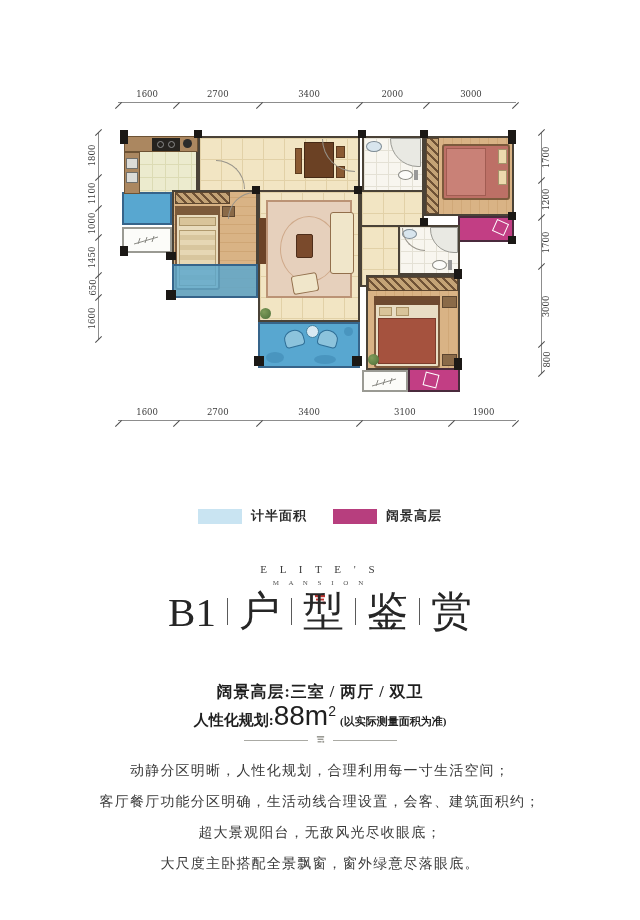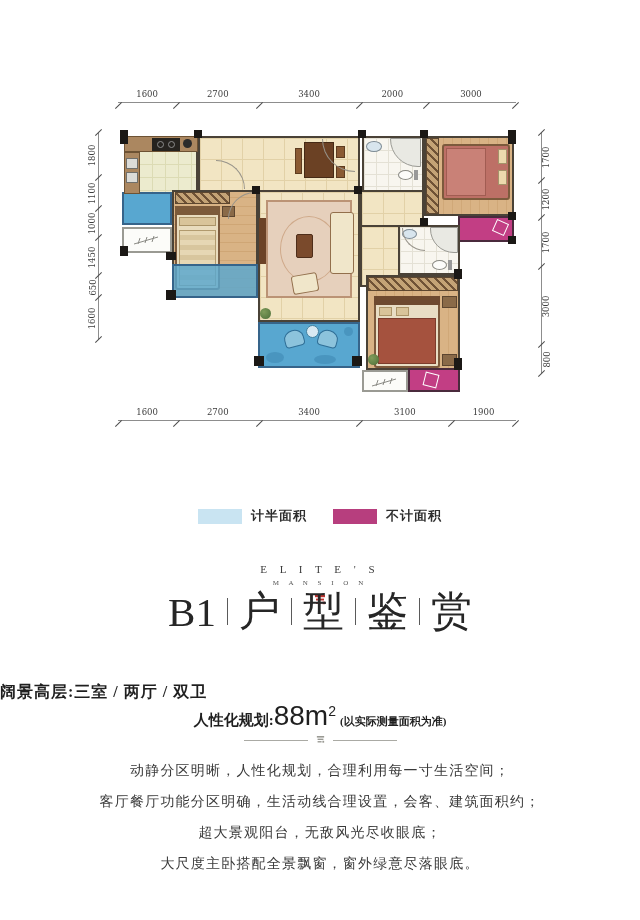--- a/index.html
+++ b/index.html
@@ -62,21 +62,21 @@
 
   .brand{position:absolute;left:0;right:0;top:563px;text-align:center;color:#3c3c3c;}
   .brand-name{font-size:11px;letter-spacing:5px;}
   .brand-sub{font-size:7px;letter-spacing:4px;margin-top:4px;color:#555;}
   .brand-logo{margin-top:5px;}
 
   .title{position:absolute;left:0;right:0;top:584px;display:flex;justify-content:center;
          align-items:center;gap:11px;font-size:41px;color:#262626;font-weight:500;}
   .title-sep{width:1px;height:27px;background:#5a5a5a;}
 
-  .subtitle{position:absolute;left:0;right:0;top:682px;text-align:left;font-size:16px;
+  .subtitle{position:absolute;left:0;right:0;top:682px;text-align:center;font-size:16px;
             font-weight:700;letter-spacing:1px;color:#1f1f1f;}
   .arealine{position:absolute;left:0;right:0;top:700px;display:flex;justify-content:center;
             align-items:baseline;color:#1f1f1f;}
   .area-label{font-size:15px;font-weight:700;}
   .area-value{font-size:28px;font-family:"Liberation Sans","DejaVu Sans",sans-serif;font-weight:400;letter-spacing:0;}
   .area-sup{font-size:14px;font-family:"Liberation Sans","DejaVu Sans",sans-serif;position:relative;top:-9px;}
   .area-note{font-size:11px;font-weight:700;margin-left:4px;}
 
   .divider{position:absolute;left:0;right:0;top:736px;display:flex;justify-content:center;
            align-items:center;gap:8px;}
@@ -310,21 +310,21 @@
     <div class="pier" style="left:302px;top:90px;width:8px;height:8px;"></div>
   </div>
 
   <div class="legend">
       <div class="legend-item">
         <div class="legend-swatch" style="background: rgb(201, 228, 242);"></div>
         <span class="legend-label">计半面积</span>
       </div>
       <div class="legend-item">
         <div class="legend-swatch" style="background: rgb(183, 62, 126);"></div>
-        <span class="legend-label">不计面积</span>
+        <span class="legend-label">阔景高层</span>
       </div>
     </div>
 
   <div class="brand">
     <div class="brand-name">E L I T E ' S</div>
     <div class="brand-sub">M A N S I O N</div>
     <div class="brand-logo">
       <svg width="12" height="11" viewBox="0 0 12 11" fill="#bf3430">
         <rect x="1" y="0" width="10" height="2.2"></rect>
         <rect x="2" y="3.6" width="8" height="1.9"></rect>

